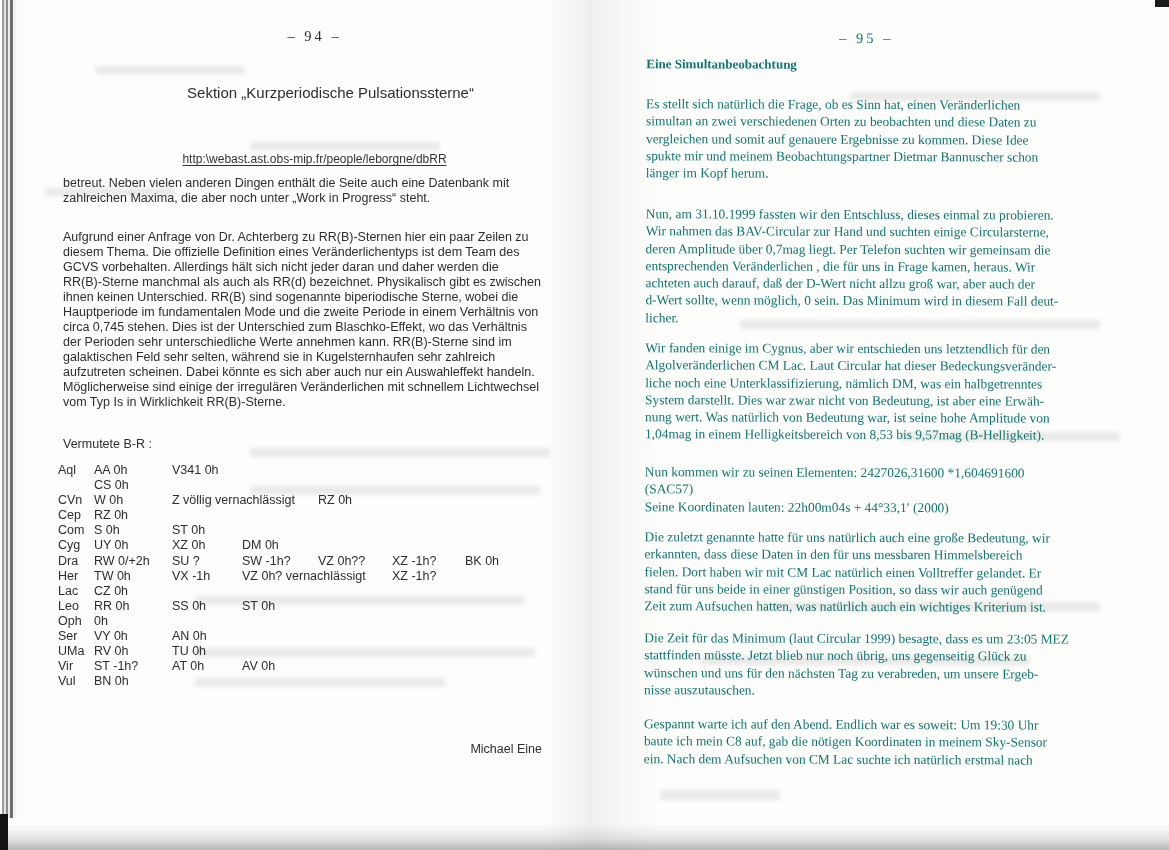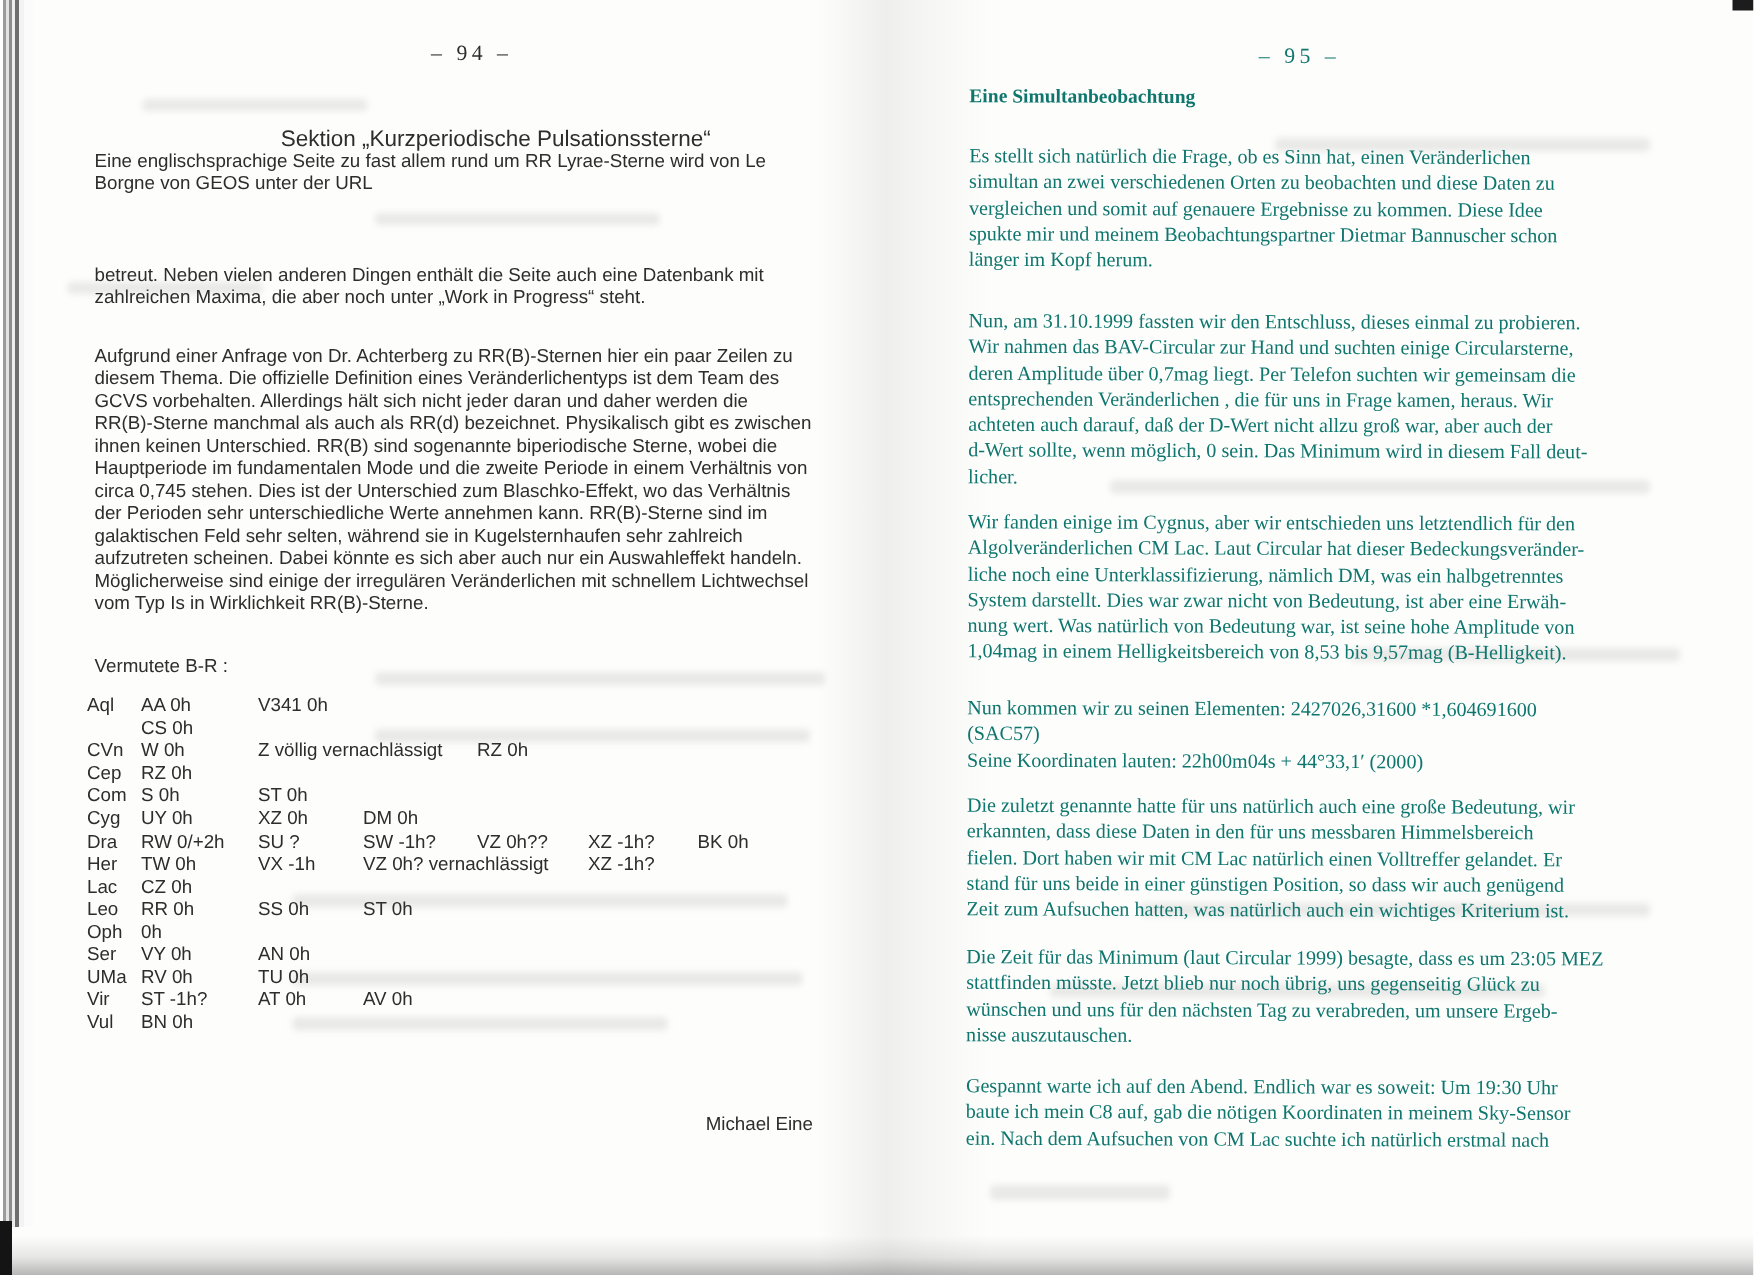--- a/index.html
+++ b/index.html
@@ -70,22 +70,23 @@
   <div class="ghost" style="left:850px;top:92px;width:250px;height:9px;"></div>
   <div class="ghost" style="left:740px;top:320px;width:360px;height:9px;"></div>
   <div class="ghost" style="left:900px;top:432px;width:220px;height:9px;"></div>
   <div class="ghost" style="left:760px;top:602px;width:340px;height:9px;"></div>
   <div class="ghost" style="left:700px;top:656px;width:330px;height:9px;"></div>
   <div class="ghost" style="left:660px;top:790px;width:120px;height:10px;"></div>
 
   <div class="page page-left">
     <div class="pg-header">– 94 –</div>
     <h1 class="lp-title">Sektion „Kurzperiodische Pulsationssterne“</h1>
-    <p class="lp-par" style="top:100px;">Eine englischsprachige Seite zu fast allem rund um RR Lyrae-Sterne wird von Le
-Borgne von GEOS unter der URL</p>
+    <div class="lp-url-wrap">
+      <span class="lp-url">http:\webast.ast.obs-mip.fr/people/leborgne/dbRR</span>
+    </div>
     <p class="lp-par" style="top:176px;">betreut. Neben vielen anderen Dingen enthält die Seite auch eine Datenbank mit
 zahlreichen Maxima, die aber noch unter „Work in Progress“ steht.</p>
     <p class="lp-par" style="top:230px;">Aufgrund einer Anfrage von Dr. Achterberg zu RR(B)-Sternen hier ein paar Zeilen zu
 diesem Thema. Die offizielle Definition eines Veränderlichentyps ist dem Team des
 GCVS vorbehalten. Allerdings hält sich nicht jeder daran und daher werden die
 RR(B)-Sterne manchmal als auch als RR(d) bezeichnet. Physikalisch gibt es zwischen
 ihnen keinen Unterschied. RR(B) sind sogenannte biperiodische Sterne, wobei die
 Hauptperiode im fundamentalen Mode und die zweite Periode in einem Verhältnis von
 circa 0,745 stehen. Dies ist der Unterschied zum Blaschko-Effekt, wo das Verhältnis
 der Perioden sehr unterschiedliche Werte annehmen kann. RR(B)-Sterne sind im

